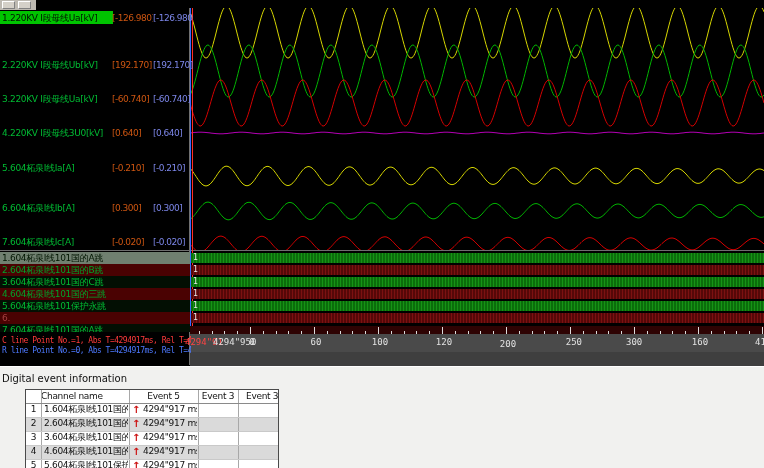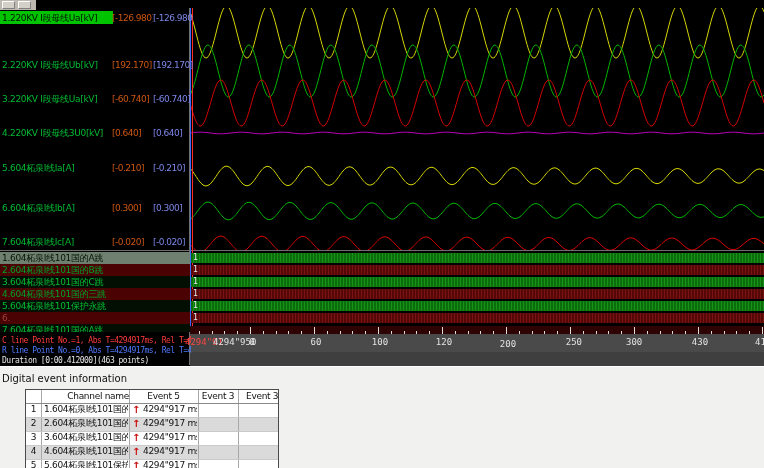--- a/index.html
+++ b/index.html
@@ -104,33 +104,32 @@
   <div id="axis-band" style="left:190px;top:334px;width:574px;height:18px;background:#4a4a4a;">
     <div class="axis-num" style="left:-5px;top:2px;color:#ff4444;">4294"91</div>
     <div class="axis-num" style="left:23px;top:2px;">4294"950</div>
   <div class="axis-num" style="left: 52px; top: 2px; width: 20px; text-align: center;">0</div>
       <div class="axis-num" style="left: 116px; top: 2px; width: 20px; text-align: center;">60</div>
       <div class="axis-num" style="left: 180px; top: 2px; width: 20px; text-align: center;">100</div>
       <div class="axis-num" style="left: 244px; top: 2px; width: 20px; text-align: center;">120</div>
       <div class="axis-num" style="left: 308px; top: 4px; width: 20px; text-align: center;">200</div>
       <div class="axis-num" style="left: 372px; top: 2px; width: 20px; text-align: right;">250</div>
       <div class="axis-num" style="left: 436px; top: 2px; width: 20px; text-align: left;">300</div>
-      <div class="axis-num" style="left: 500px; top: 2px; width: 20px; text-align: center;">430</div>
+      <div class="axis-num" style="left: 500px; top: 2px; width: 20px; text-align: center;">160</div>
       <div class="axis-num" style="left: 565px; top: 2px;">41</div>
     </div>
   <div style="left:190px;top:352px;width:574px;height:14px;background:#3f3f3f;"></div>
 
   <div class="status-line txt" style="left:2px;top:336px;color:#ff3b3b;">C line  Point No.=1, Abs T=4294917ms,  Rel T=4294917ms</div>
   <div class="status-line txt" style="left:2px;top:346px;color:#4d79ff;">R line  Point No.=0, Abs T=4294917ms,  Rel T=4294917ms</div>
-  <div class="status-line txt" style="left:2px;top:356px;color:#e4e4e4;">Duration [0:00.412000](463 points)</div>
 
   <div id="bottom-panel">
     <div id="event-title" class="txt">Digital event information</div>
     <div id="event-table">
-        <div class="tbl-cell" style="position: absolute; left: 15px; top: 0px; width: 88px; text-align: right;">Channel name</div>
+        <div class="tbl-cell" style="position: absolute; left: 15px; top: 0px; width: 88px; text-align: left;">Channel name</div>
         <div class="tbl-cell" style="position: absolute; left: 103px; top: 0px; width: 69px; text-align: center;">Event 5</div>
         <div class="tbl-cell" style="position: absolute; left: 172px; top: 0px; width: 40px; text-align: center;">Event 3</div>
         <div class="tbl-cell" style="position: absolute; left: 220px; top: 0px; width: 40px; text-align: left;">Event 3</div>
         <div style="position: absolute; left: 0px; top: 13px; width: 252px; height: 14px;">
           <div class="tbl-cell" style="position: absolute; left: 0px; top: 0px; width: 15px; text-align: center;">1</div>
           <div class="tbl-cell" style="position: absolute; left: 18px; top: 0px; width: 84px; text-align: left;">1.604柘泉I线101国的A跳</div>
           <div class="evt-arrow" style="position: absolute; left: 106px; top: 0px; width: 10px; text-align: left;">↑</div>
           <div class="tbl-cell" style="position: absolute; left: 117px; top: 0px; width: 54px; text-align: left;">4294"917 ms</div>
           <div class="tbl-cell" style="position: absolute; left: 174px; top: 0px; width: 37px; text-align: left;"></div>
           <div class="tbl-cell" style="position: absolute; left: 214px; top: 0px; width: 37px; text-align: left;"></div>

